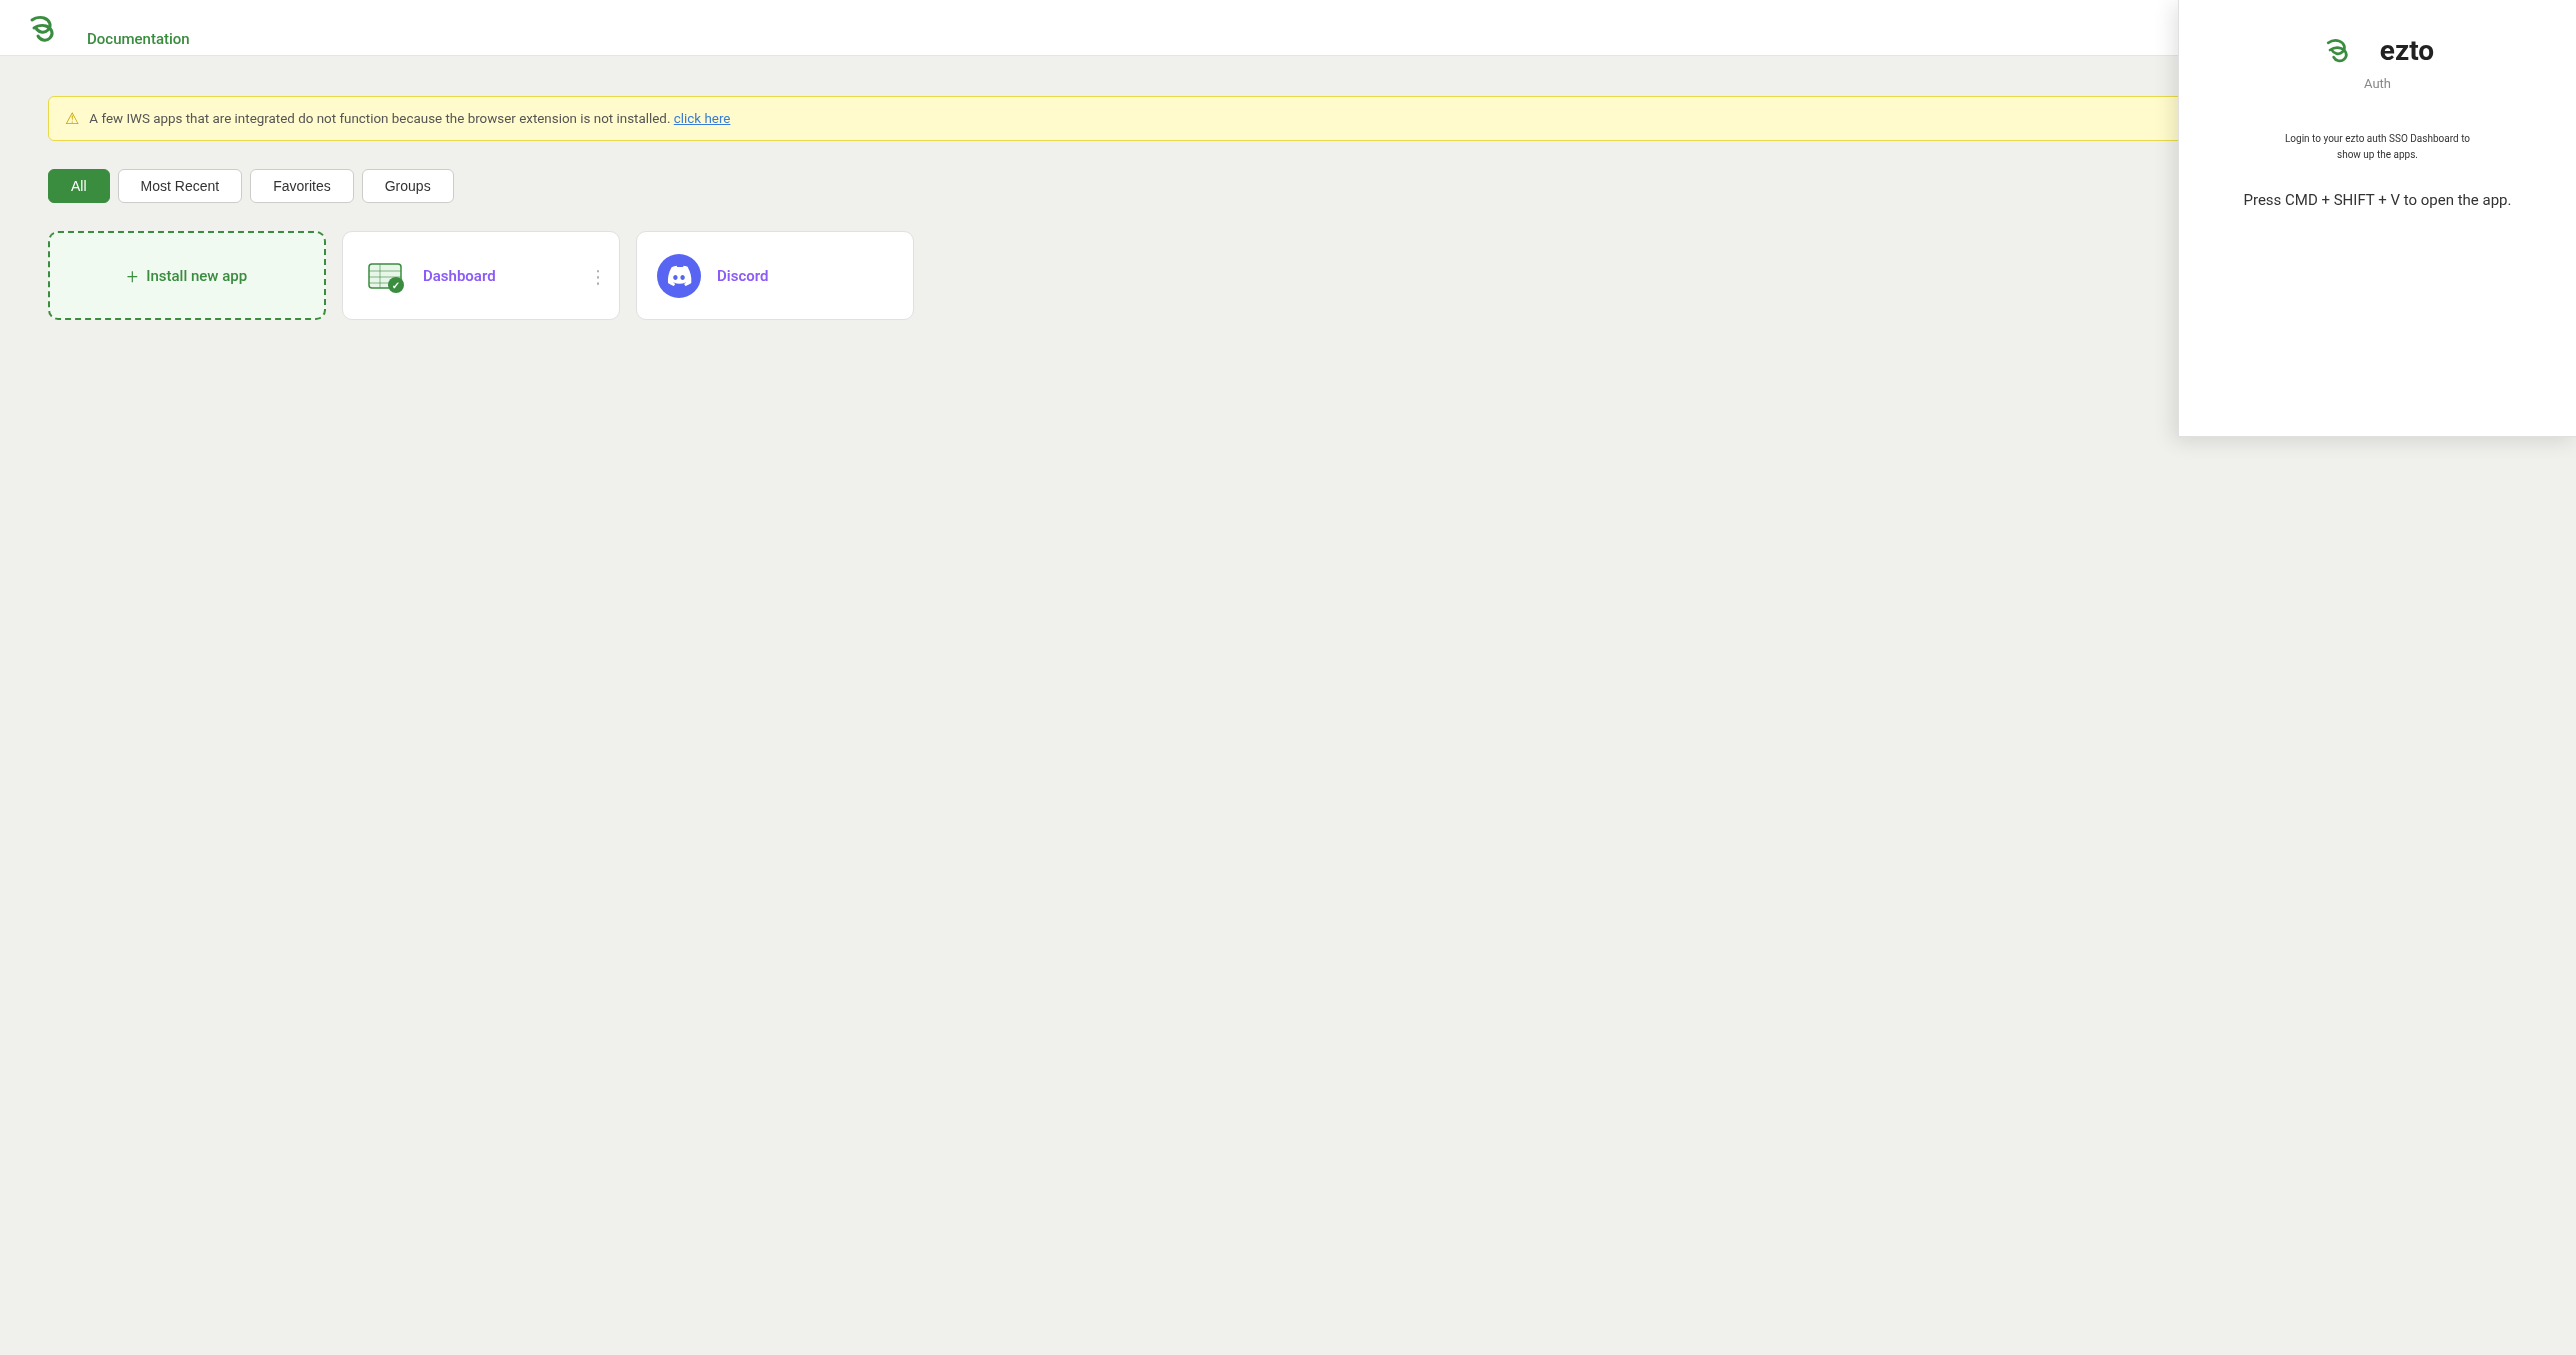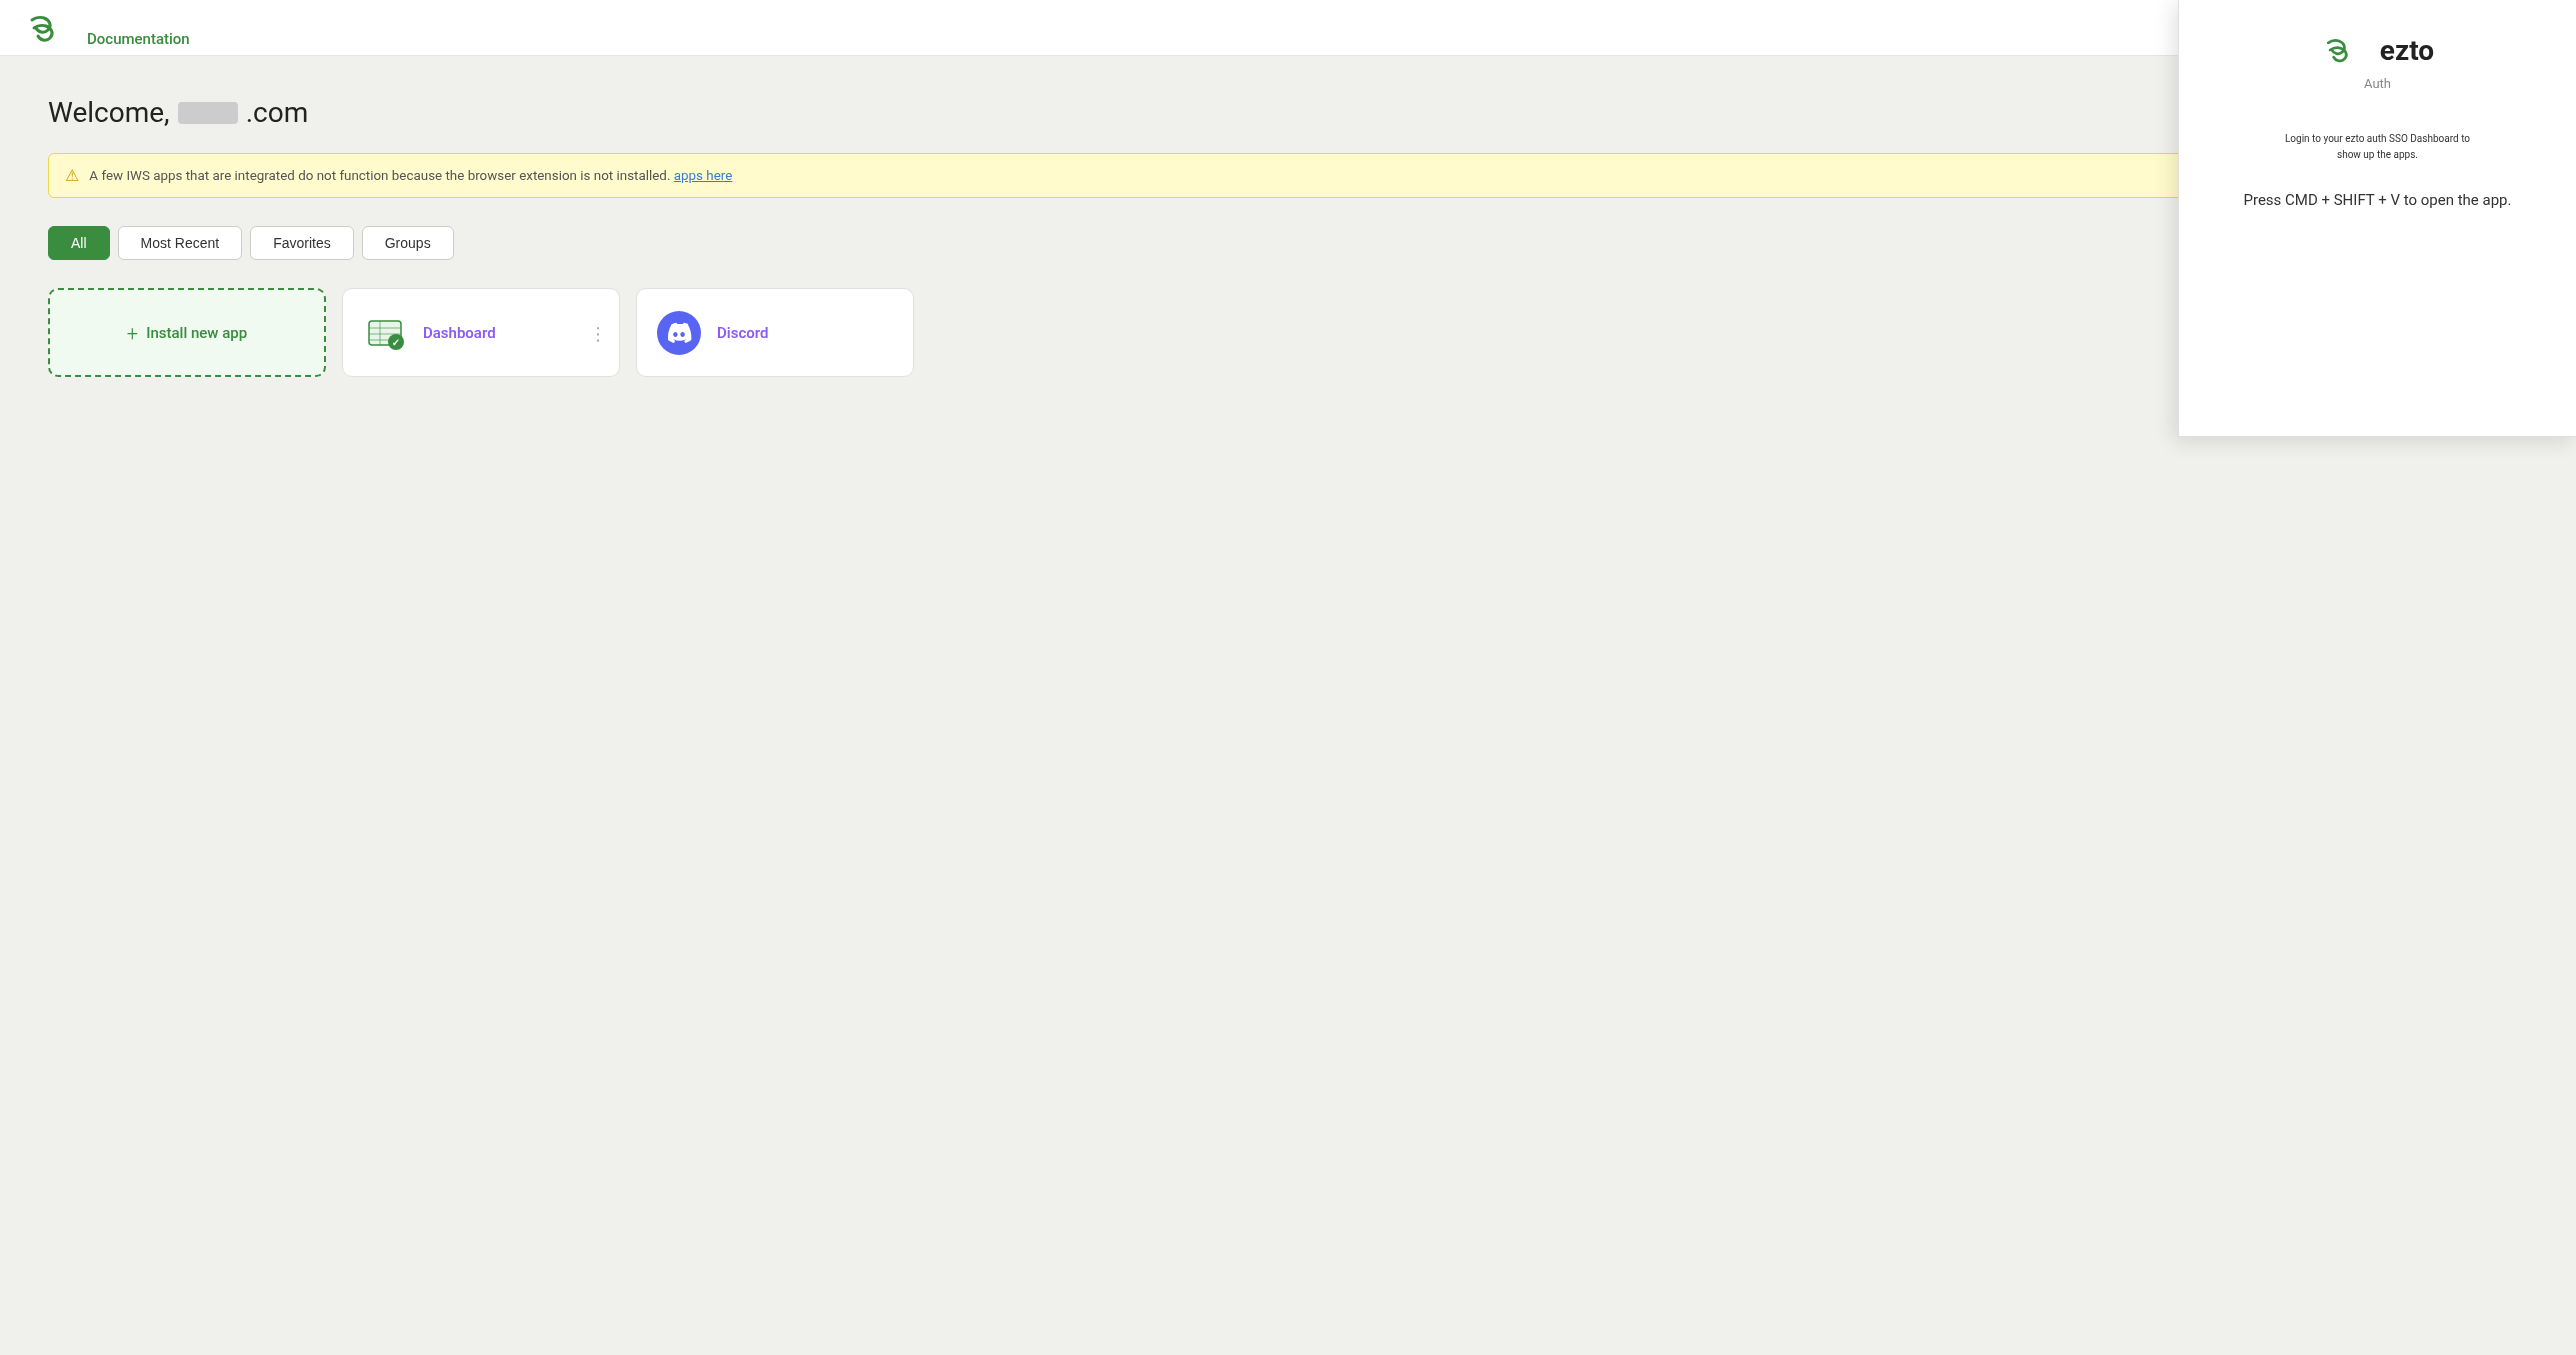--- a/index.html
+++ b/index.html
@@ -294,31 +294,26 @@
     <button class="install-app-btn">
       <span>+</span>
       <span>APP</span>
     </button>
     <div class="avatar-circle">N</div>
   </div>
 </header>
 
 <main class="main">
 
-  <div class="welcome-row">
-    <span class="welcome-text">Welcome,</span>
-    <span class="welcome-blur"></span>
-    <span class="welcome-text welcome-domain">.com</span>
-  </div>
 
   <div class="warning-banner">
     <span class="warning-icon">⚠</span>
     <span>
       <span>A few IWS apps that are integrated do not function because the browser extension is not installed.</span>
-      <a class="warning-link">apps here</a>
+      <a class="warning-link">click here</a>
     </span>
   </div>
 
   <div class="filter-tabs">
     <button class="tab-btn active">All</button>
     <button class="tab-btn">Most Recent</button>
     <button class="tab-btn">Favorites</button>
     <button class="tab-btn">Groups</button>
   </div>
 

